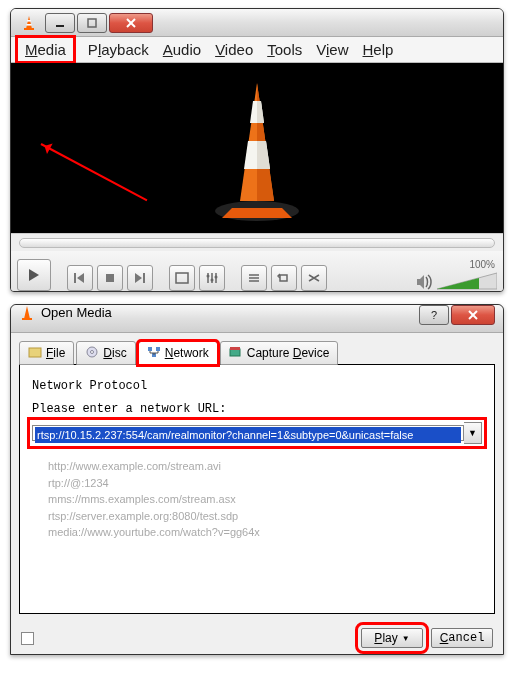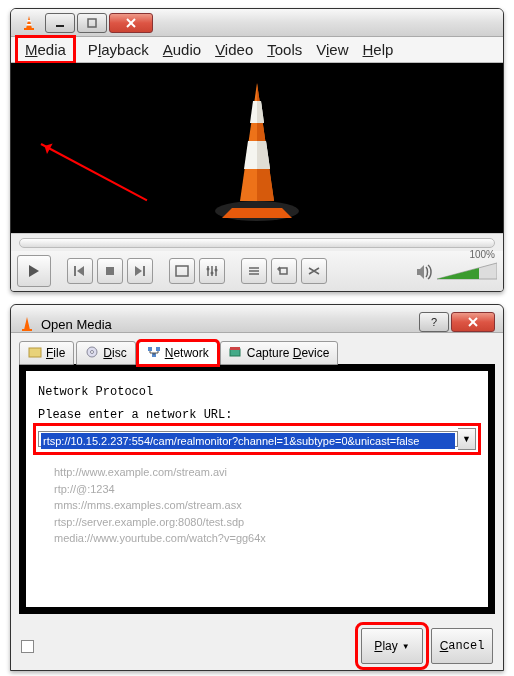--- a/index.html
+++ b/index.html
@@ -10,45 +10,45 @@
 .titlebar .title{flex:1;font-size:13px;color:#222}
 .winbtn{width:30px;height:20px;margin-left:2px;border:1px solid #666;border-radius:3px;background:linear-gradient(to bottom,#f4f4f4,#ccc);display:flex;align-items:center;justify-content:center;font-size:11px;color:#222}
 .winbtn.close{width:44px;background:linear-gradient(to bottom,#e98,#d54,#c43);color:#fff;border-color:#833}
 .menubar{height:26px;background:#f5f5f5;display:flex;align-items:center;padding:0 6px;gap:14px;border-bottom:1px solid #bbb}
 .menubar span{font-size:15px;color:#222}
 .menubar span u{text-decoration:underline}
 .highlight-red{outline:3px solid red;outline-offset:-1px}
 .video-area{height:170px;background:#000;display:flex;align-items:center;justify-content:center;position:relative}
 .seekbar{height:18px;background:#eee;border-top:1px solid #ccc;padding:4px 8px}
 .seekbar .track{height:10px;background:linear-gradient(to bottom,#fff,#ddd);border:1px solid #bbb;border-radius:5px}
-.controls{height:40px;background:linear-gradient(to bottom,#f6f6f6,#e4e4e4);display:flex;align-items:center;padding:0 6px;gap:4px}
+.controls{height:40px;background:linear-gradient(to bottom,#f6f6f6,#e4e4e4);display:flex;align-items:flex-end;padding:0 6px;gap:4px}
 .ctrl-btn{width:26px;height:26px;border:1px solid #999;border-radius:3px;background:linear-gradient(to bottom,#fdfdfd,#ddd);display:flex;align-items:center;justify-content:center;font-size:11px;color:#555}
 .ctrl-btn.play{width:34px;height:32px}
 .vol-wedge{width:60px;height:20px;position:relative;margin-left:auto}
 .arrow-red{position:absolute;width:120px;height:2px;background:red;top:80px;left:30px;transform:rotate(28deg);transform-origin:left center}
 .arrow-red::before{content:'';position:absolute;left:-2px;top:-5px;border:6px solid transparent;border-right-color:red}
 .dialog{margin-top:12px;border:1px solid #333;border-radius:6px 6px 0 0;background:#f0f0f0;box-shadow:0 2px 4px rgba(0,0,0,.3)}
-.dlg-title{height:28px;background:linear-gradient(to bottom,#f8f8f8 0%,#e0e0e0 50%,#d0d0d0 100%);display:flex;align-items:flex-end;padding:0 8px;border-bottom:1px solid #aaa;border-radius:6px 6px 0 0}
+.dlg-title{height:28px;background:linear-gradient(to bottom,#f8f8f8 0%,#e0e0e0 50%,#d0d0d0 100%);display:flex;align-items:flex-start;padding:0 8px;border-bottom:1px solid #aaa;border-radius:6px 6px 0 0}
 .dlg-title .title{flex:1;font-size:13px}
 .dlg-body{padding:8px;background:#f0f0f0}
 .tabs{display:flex;gap:2px;margin-bottom:-1px;font-family:"Courier New",monospace;font-size:12px}
 .tab{padding:4px 8px;border:1px solid #999;background:linear-gradient(to bottom,#fafafa,#e4e4e4);border-radius:3px 3px 0 0;display:flex;gap:4px;position:relative}
 .tab.active{background:#fff;border-bottom-color:#fff;z-index:2}
 .tab .ticon{width:14px;height:12px;display:inline-block}
-.panel{border:7px solid #000000;background:#fff;padding:10px 12px 18px}
+.panel{border:1px solid #000000;background:#fff;padding:10px 12px 18px}
 .label{font-family:"Courier New",monospace;font-size:12px;margin:4px 0}
 .url-row{display:flex;align-items:center;margin:6px 0}
 .url-input{flex:1;height:16px;border:1px solid #888;font-family:"Courier New",monospace;font-size:11px;padding:1px 2px}
 .url-input .sel{background:#1a4fc8;color:#fff;display:block;padding:2px}
 .dd{width:18px;height:22px;border:1px solid #888;border-left:0;background:linear-gradient(to bottom,#fafafa,#ddd);display:flex;align-items:center;justify-content:center;font-size:9px}
 .examples{margin:14px 0 0 16px;font-family:"Courier New",monospace;font-size:11px;color:#aaa;line-height:1.5}
 .bottom-row{display:flex;align-items:center;padding:6px 10px;font-family:"Courier New",monospace;font-size:12px}
 .chk{width:13px;height:13px;border:1px solid #888;background:#fff;margin-right:6px}
 .btns{margin-left:auto;display:flex;gap:8px}
-.dbtn{min-width:62px;height:36px;border:1px solid #777;background:linear-gradient(to bottom,#fafafa,#d8d8d8);font-family:"Courier New",monospace;font-size:12px;display:flex;align-items:center;justify-content:center;border-radius:2px}
+.dbtn{min-width:62px;height:20px;border:1px solid #777;background:linear-gradient(to bottom,#fafafa,#d8d8d8);font-family:"Courier New",monospace;font-size:12px;display:flex;align-items:center;justify-content:center;border-radius:2px}
 .dbtn .caret{margin-left:4px;font-size:8px}
 .str{stroke:#666;stroke-width:1.5;fill:none}
 </style>
 </head>
 <body>
 
 <div class="window">
   <div class="titlebar">
     <span class="icon">
       <svg viewBox="0 0 16 16">

